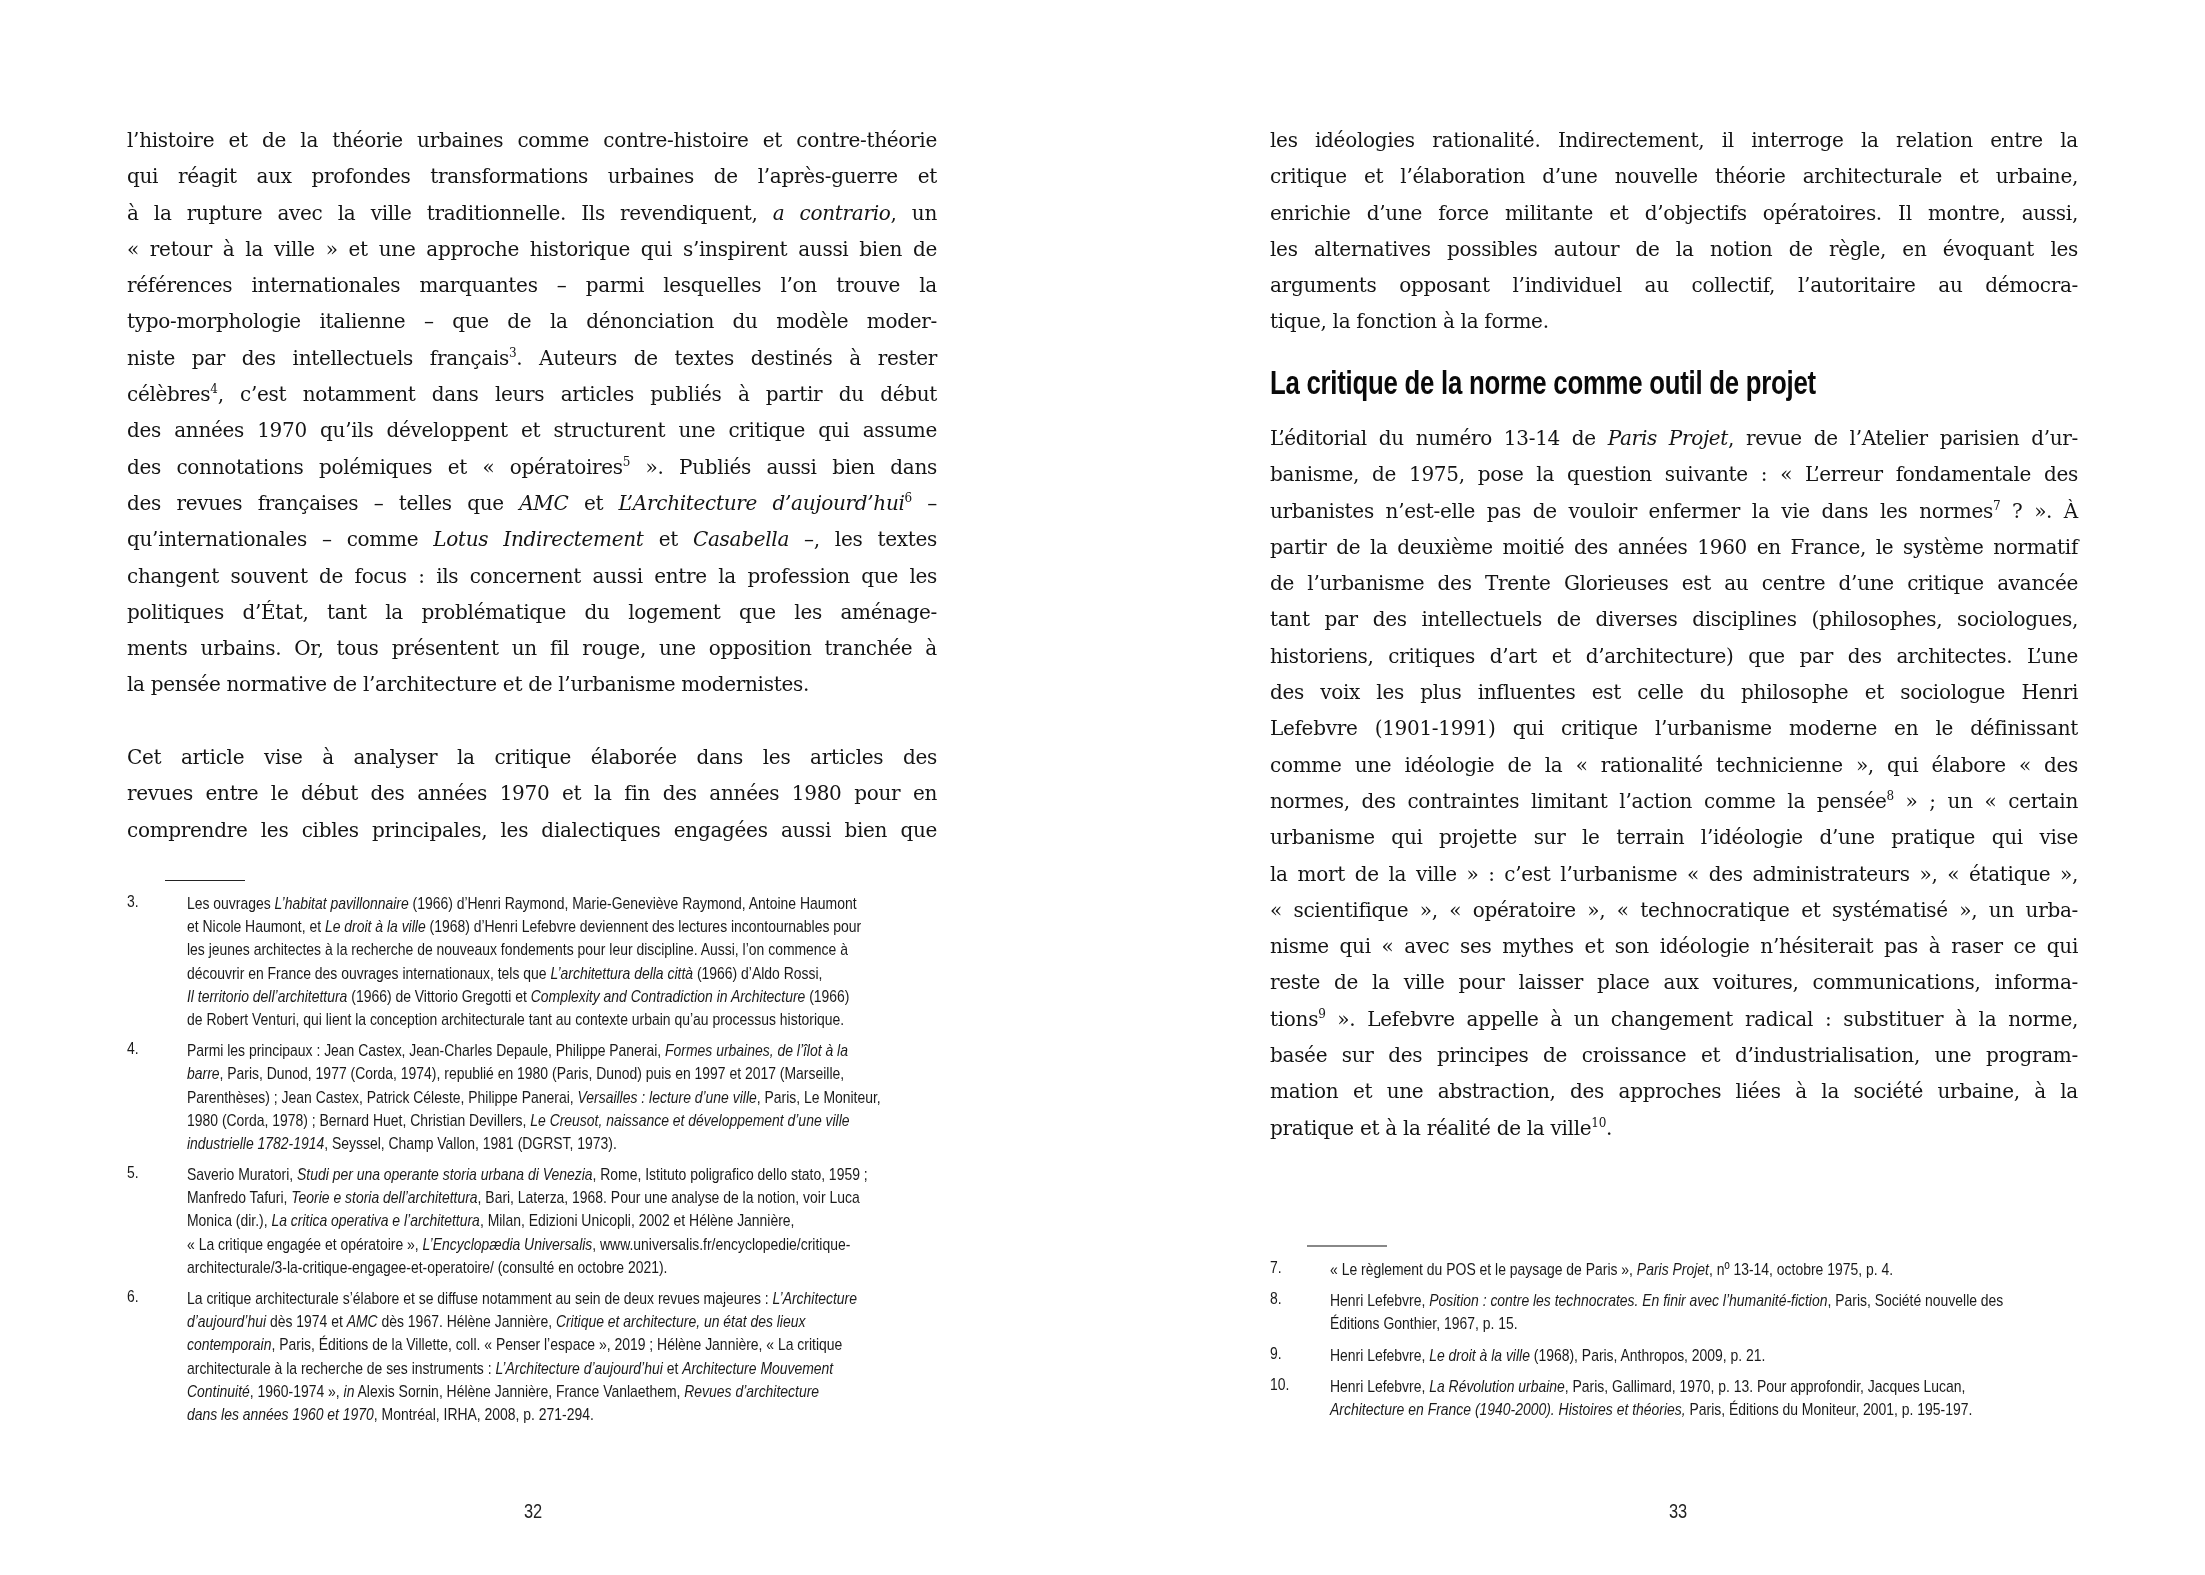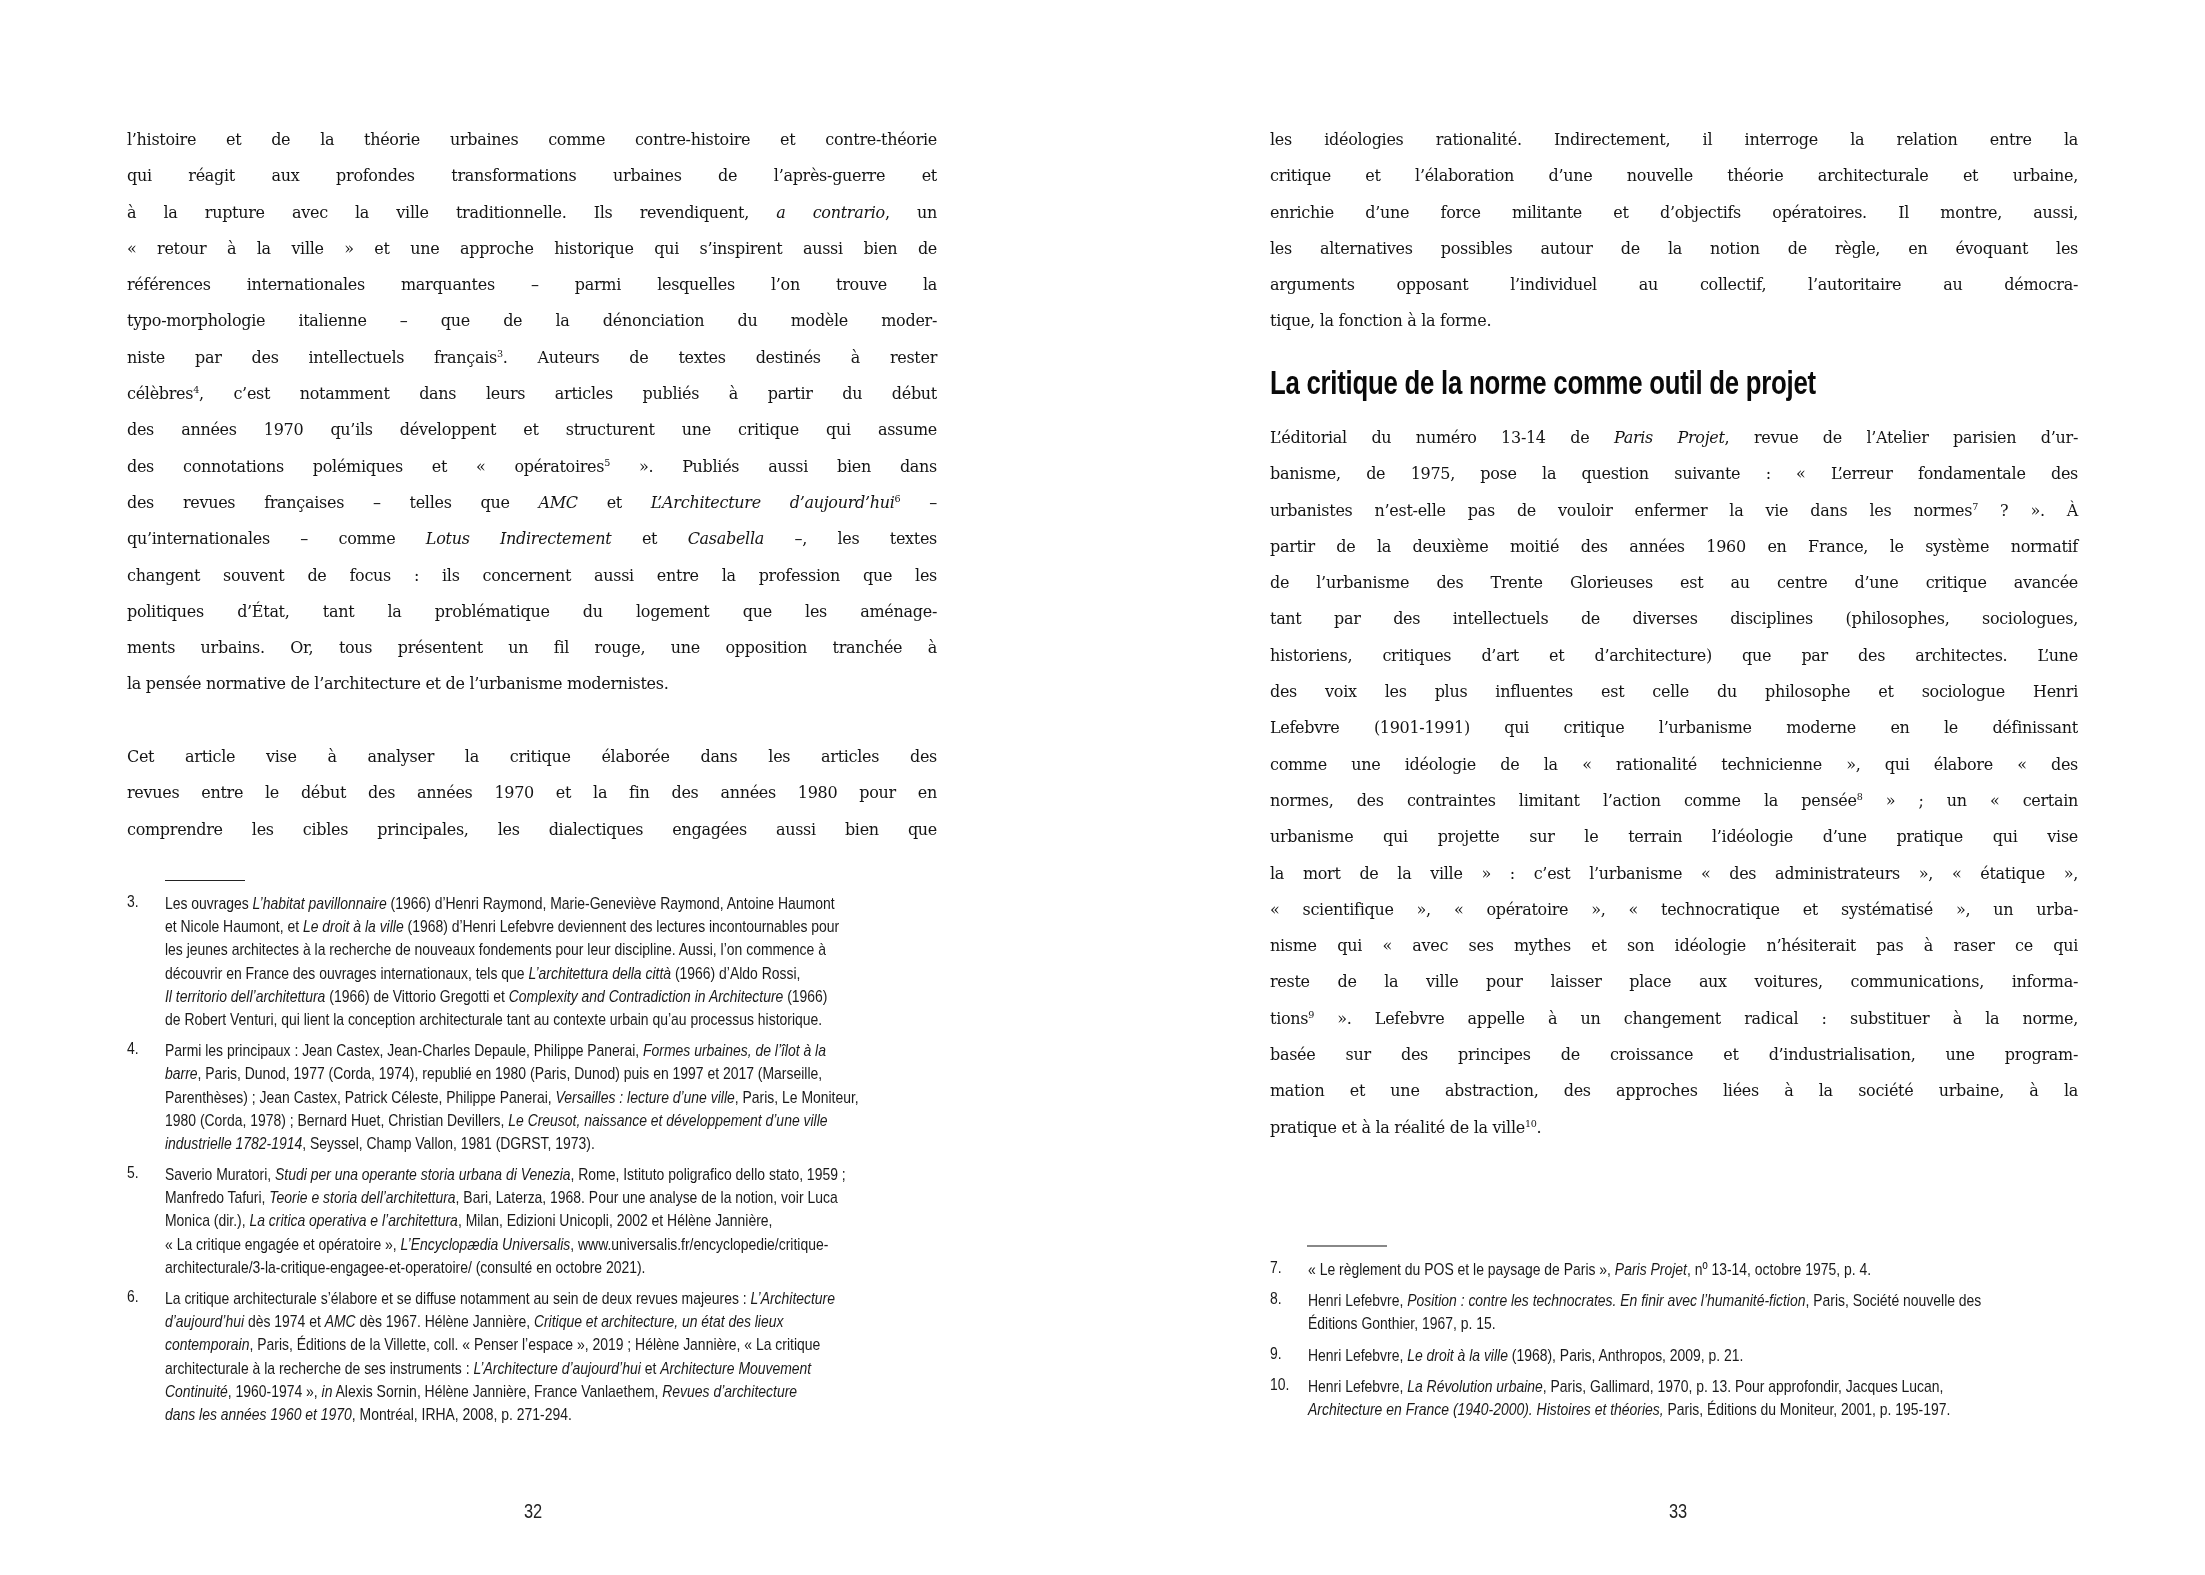--- a/index.html
+++ b/index.html
@@ -3,21 +3,21 @@
 <meta charset="utf-8">
 <style>
   html, body { margin: 0; padding: 0; background: #ffffff; }
   body { width: 2205px; height: 1575px; position: relative; overflow: hidden; color: #111; }
   .page { position: absolute; top: 0; height: 1575px; width: 1102px; background: #fff; }
   .page.left { left: 0; }
   .page.right { left: 1103px; }
   .body-text {
     position: absolute;
     font-family: "DejaVu Serif", "Liberation Serif", serif;
-    font-size: 16px;
+    font-size: 20px;
     letter-spacing: -0.3px;
     color: #141414;
   }
   .line {
     display: block;
     height: 36.3px;
     line-height: 36.3px;
     white-space: nowrap;
     text-align: justify;
     text-align-last: justify;
@@ -41,21 +41,21 @@
   .fn-rule { position: absolute; height: 1px; width: 80px; background: #222; }
   .fn-rule.grey { background: #888; height: 2px; }
   .footnotes {
     position: absolute;
     font-family: "Liberation Sans", "DejaVu Sans", sans-serif;
     font-size: 17px;
     color: #1a1a1a;
   }
   .fn { position: relative; margin-bottom: 8px; }
   .fn-num { position: absolute; left: 0; top: 0; transform: scaleX(0.82); transform-origin: left; }
-  .fn-lines { margin-left: 38px; }
+  .fn-lines { margin-left: 60px; }
   .fn-line {
     display: block; height: 23.2px; line-height: 23.2px; white-space: nowrap;
     transform: scaleX(0.82); transform-origin: left center;
   }
   .page-number {
     position: absolute;
     font-family: "Liberation Sans", "DejaVu Sans", sans-serif;
     font-size: 20px;
     transform: scaleX(0.82);
     color: #222;

